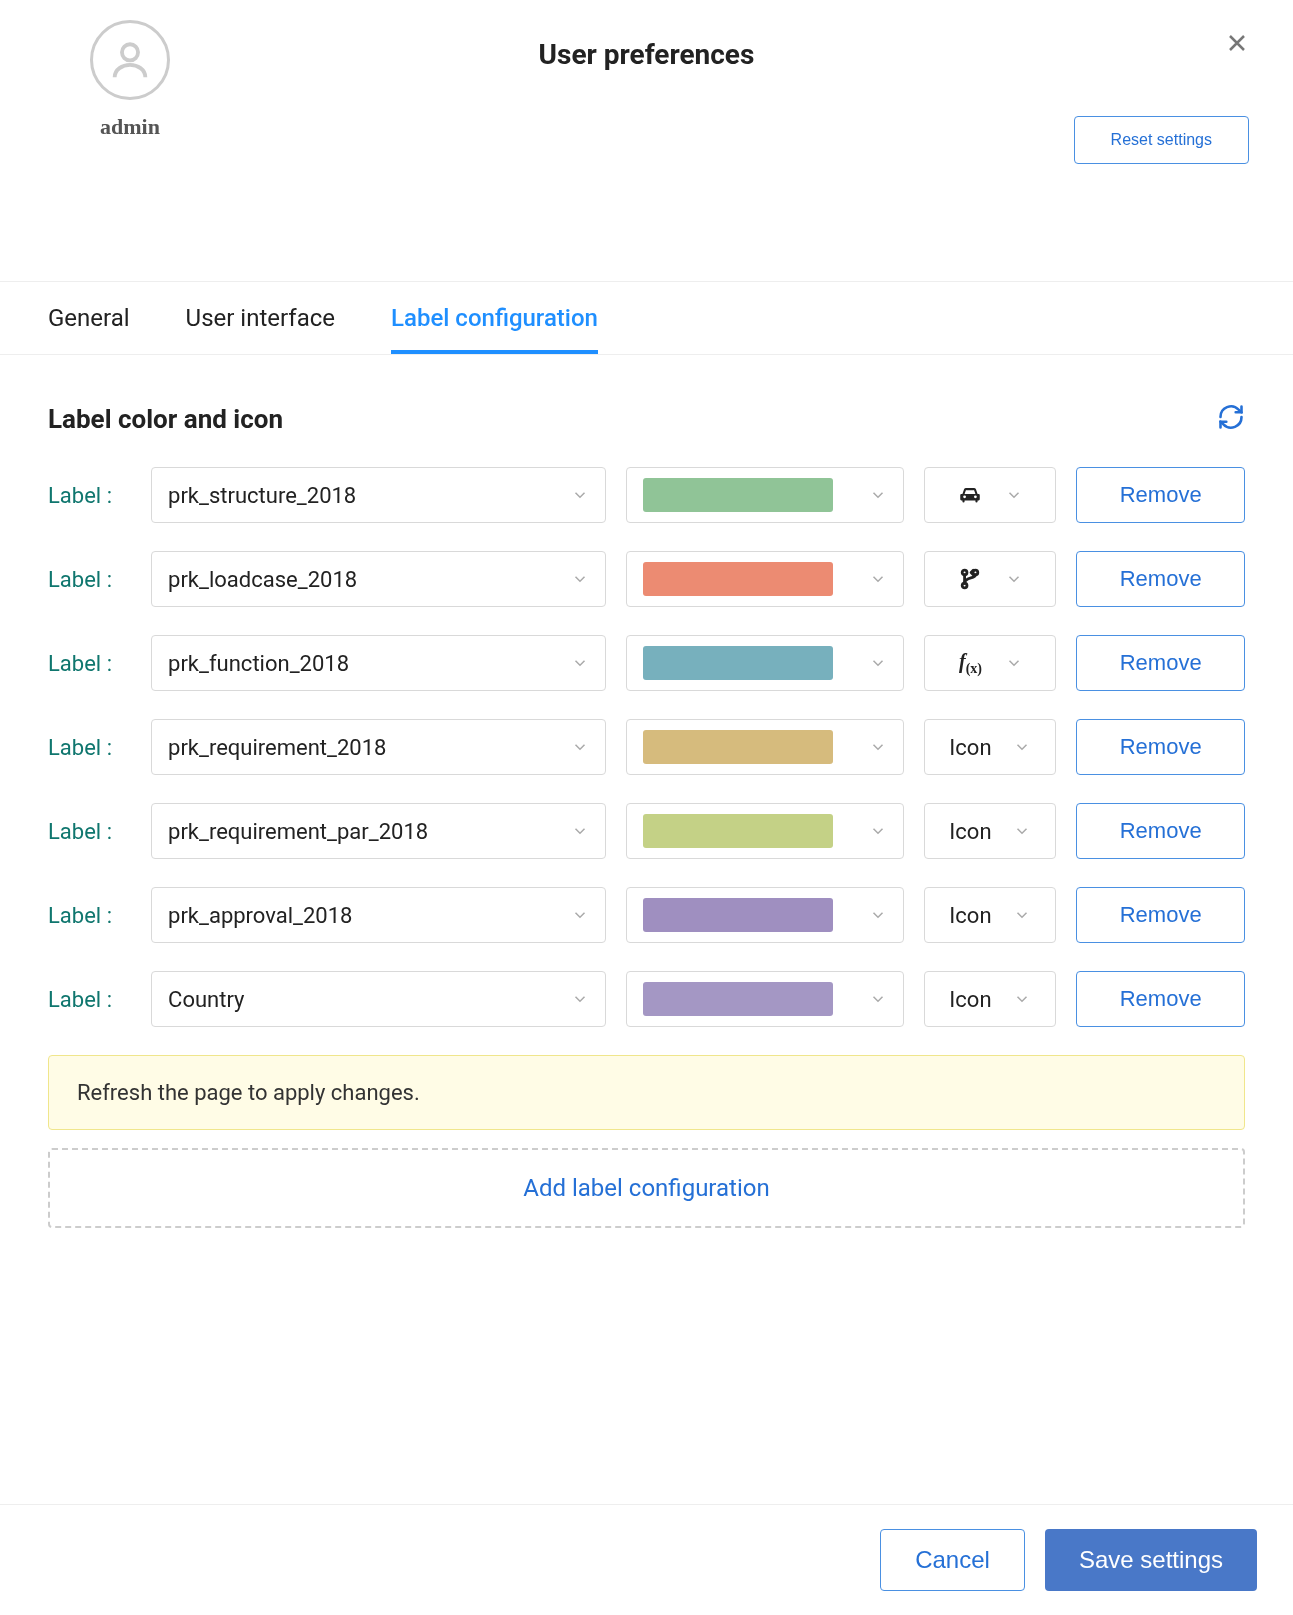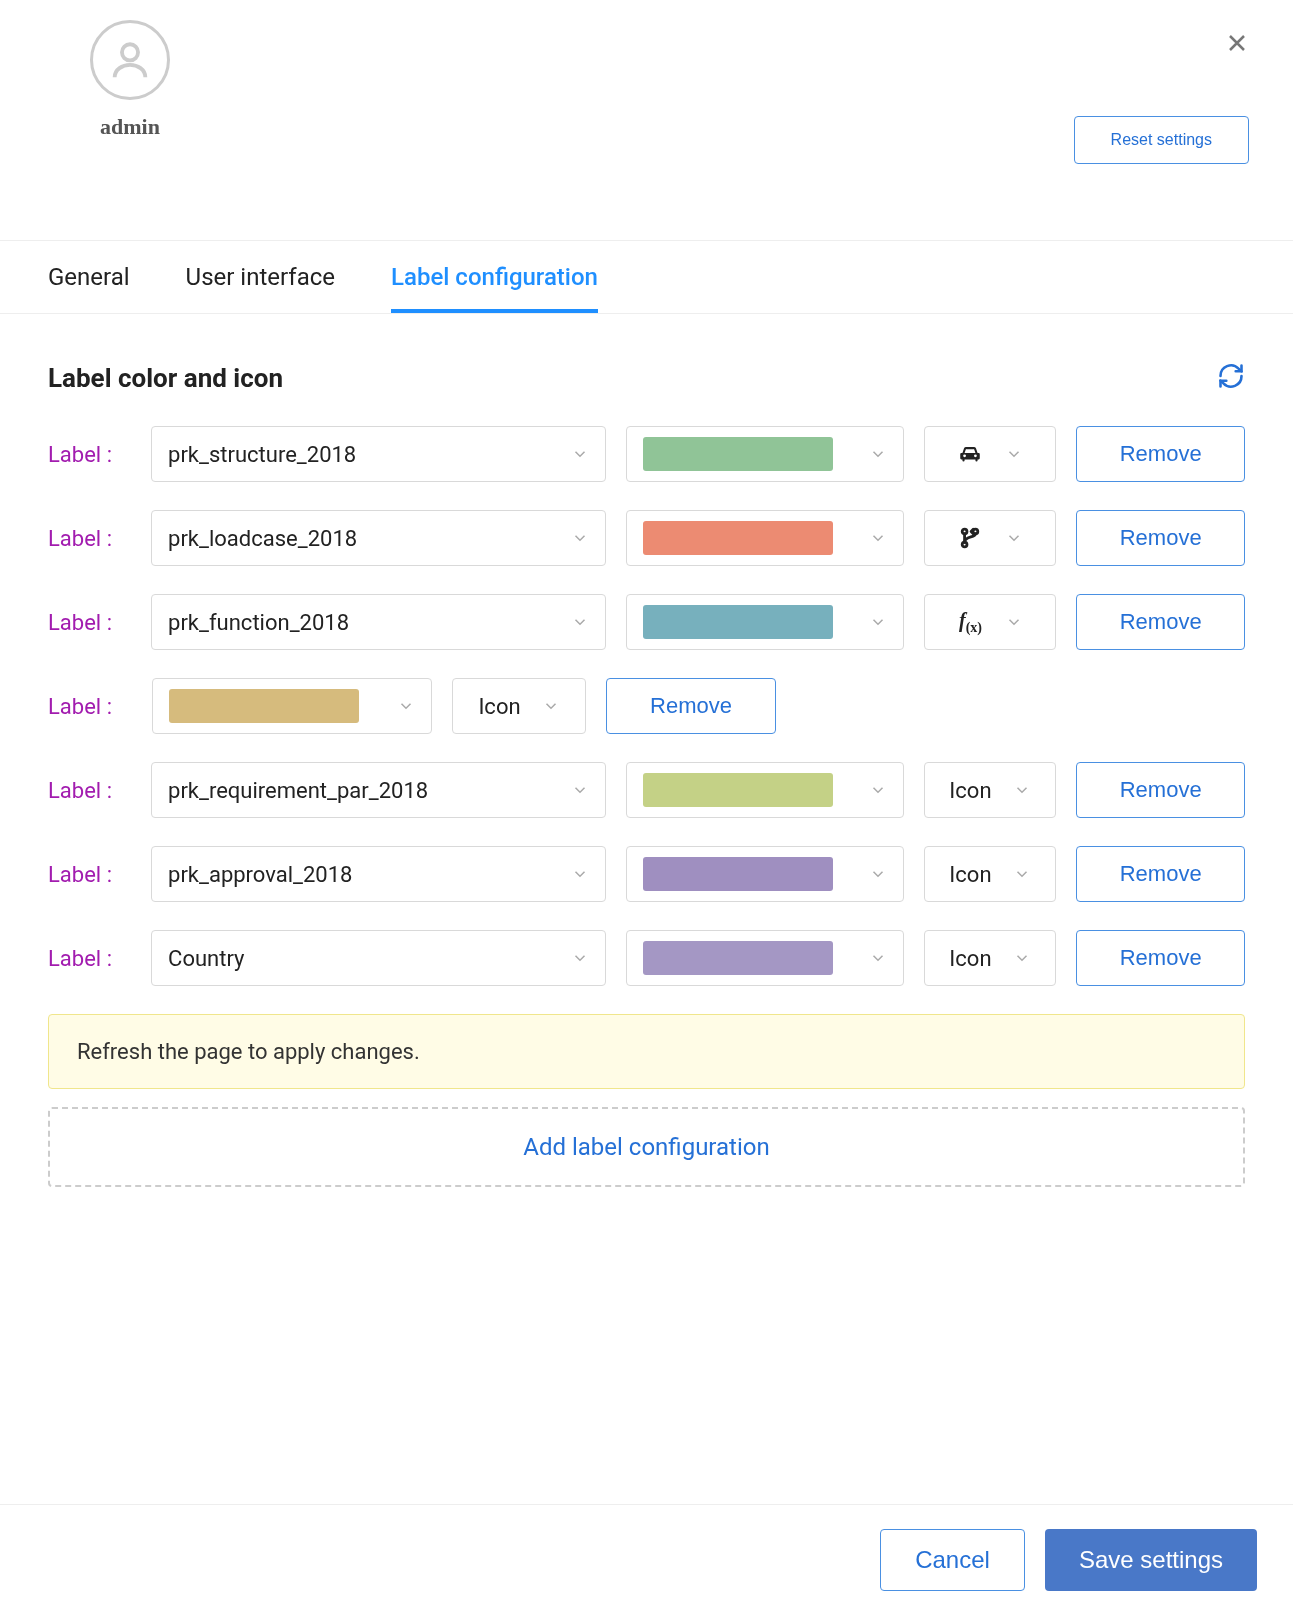--- a/index.html
+++ b/index.html
@@ -109,21 +109,21 @@
       cursor: pointer;
     }
     .row {
       display: flex;
       align-items: center;
       gap: 20px;
       margin-bottom: 28px;
     }
     .row-label {
       font-size: 22px;
-      color: #a21caf;
+      color: #0f766e;
       width: 84px;
       white-space: nowrap;
     }
     .select {
       display: flex;
       align-items: center;
       justify-content: space-between;
       border: 1.5px solid #d9d9d9;
       border-radius: 4px;
       height: 56px;
@@ -216,20 +216,21 @@
 <div class="header">
   <div class="avatar-wrap">
     <div class="avatar">
       <svg width="46" height="46" viewBox="0 0 24 24" fill="none" stroke="currentColor" stroke-width="2">
         <circle cx="12" cy="8" r="4.2"></circle>
         <path d="M4 21c0-4 4-6.5 8-6.5s8 2.5 8 6.5"></path>
       </svg>
     </div>
     <div class="username">admin</div>
   </div>
+  <div class="title">User preferences</div>
   <button class="close-btn">
     <svg width="24" height="24" viewBox="0 0 24 24" fill="none" stroke="currentColor" stroke-width="2.5">
         <path d="M5 5l14 14M19 5L5 19"></path>
       </svg>
   </button>
   <button class="reset-btn">Reset settings</button>
   <div class="spacer-top"></div>
 </div>
 
 <div class="tabs">
@@ -328,20 +329,26 @@
             <span class="fx">f<sub>(x)</sub></span>
           </span>
           <svg class="chev" width="18" height="18" viewBox="0 0 24 24" fill="none" stroke="currentColor" stroke-width="2">
             <path d="M6 9l6 6 6-6"></path>
           </svg>
         </div>
         <button class="remove-btn">Remove</button>
       </div>
       <div class="row">
         <div class="row-label">Label :</div>
+        <div class="select select-label">
+          <span>prk_requirement_2018</span>
+          <svg class="chev" width="18" height="18" viewBox="0 0 24 24" fill="none" stroke="currentColor" stroke-width="2">
+            <path d="M6 9l6 6 6-6"></path>
+          </svg>
+        </div>
         <div class="select select-color">
           <span class="swatch" style="background:#d6bb7d"></span>
           <svg class="chev" width="18" height="18" viewBox="0 0 24 24" fill="none" stroke="currentColor" stroke-width="2">
             <path d="M6 9l6 6 6-6"></path>
           </svg>
         </div>
         <div class="select select-icon">
           <span class="icon-slot placeholder icon-text">Icon</span>
           <svg class="chev" width="18" height="18" viewBox="0 0 24 24" fill="none" stroke="currentColor" stroke-width="2">
             <path d="M6 9l6 6 6-6"></path>

